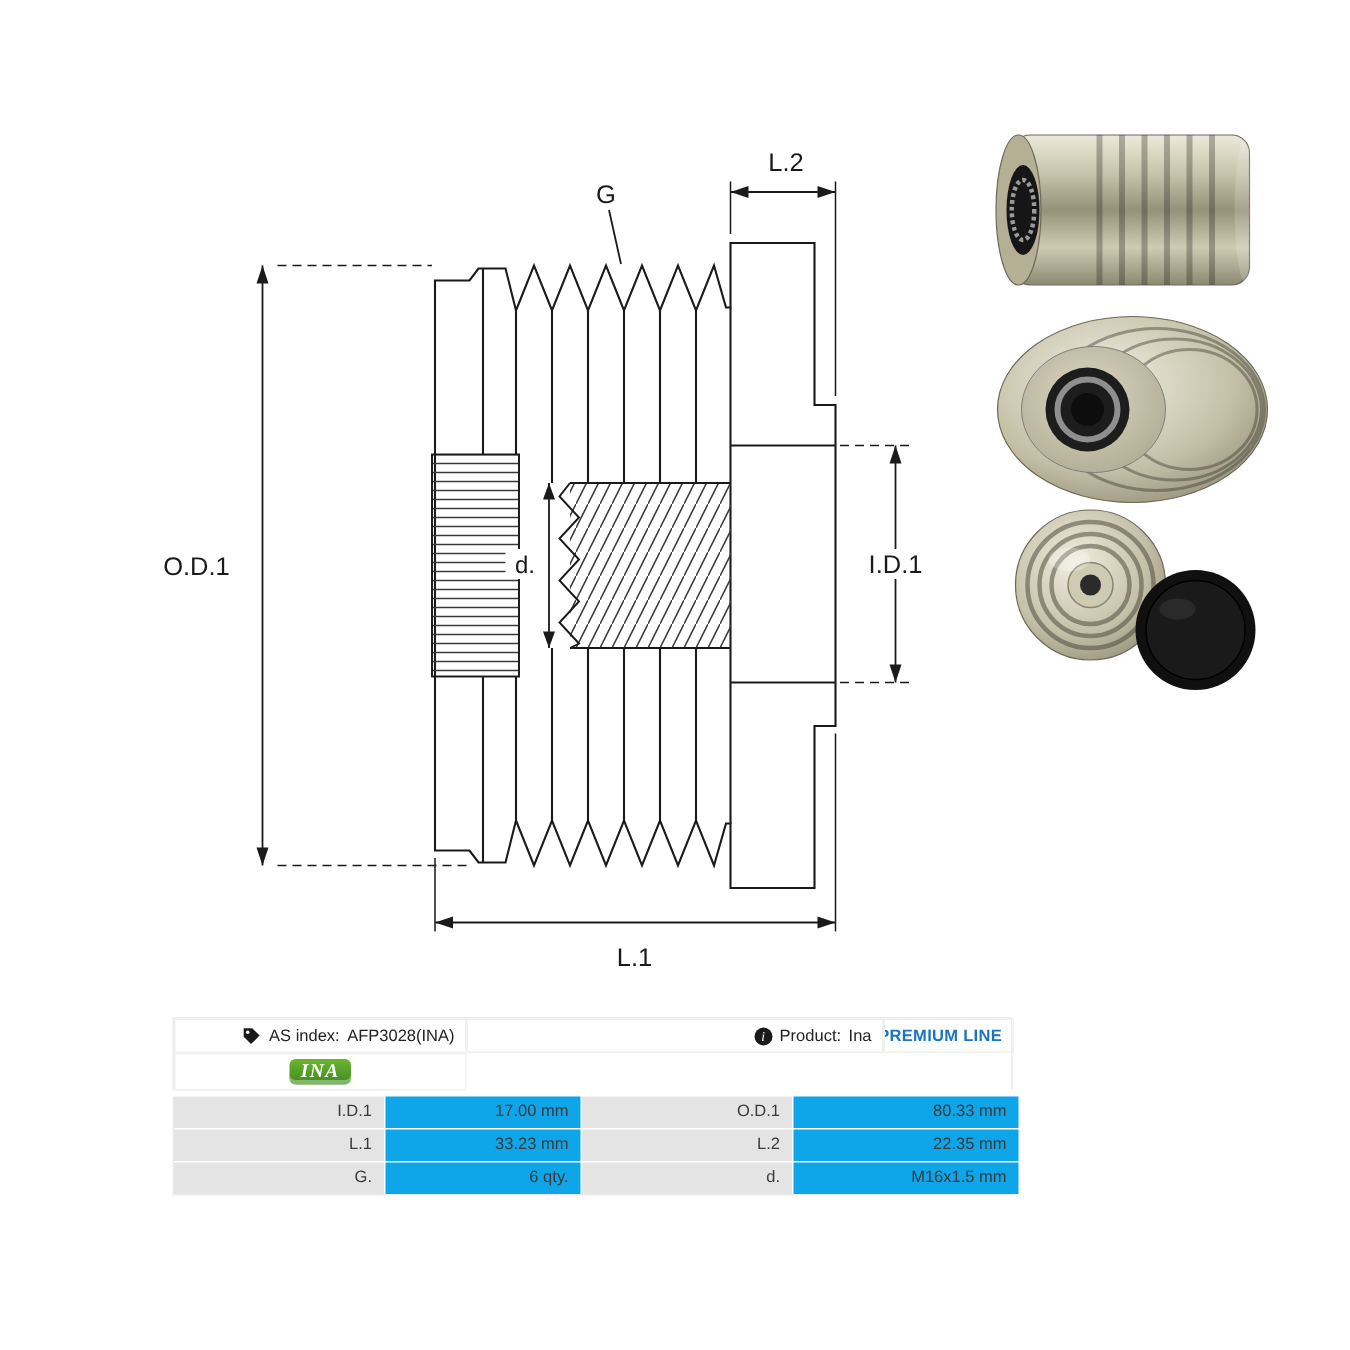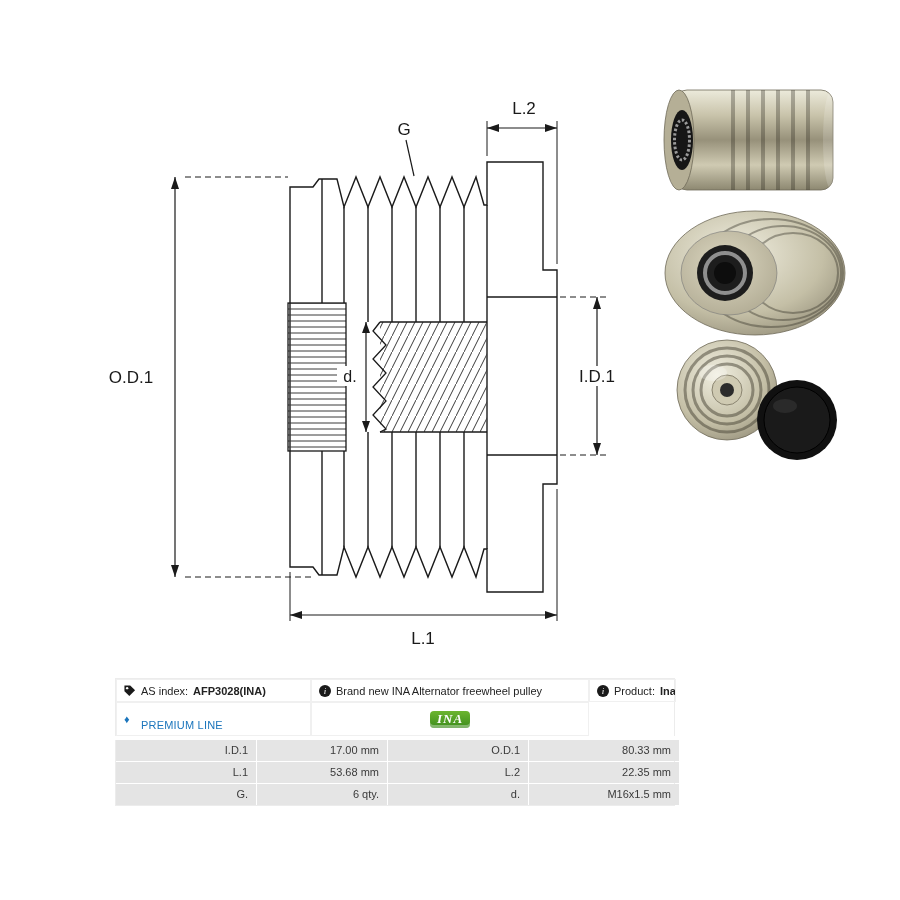--- a/index.html
+++ b/index.html
@@ -14,52 +14,52 @@
 
   .info-section{position:absolute;left:115px;top:678px;width:560px;}
 
   .meta-grid{
     display:grid;grid-template-columns:195px 278px 87px;
     border:1px solid #ececec;border-bottom:none;
   }
   .meta-cell{
     border:1px solid #f0f0f0;padding:3px 7px;font-size:11px;line-height:14px;
     display:flex;align-items:center;gap:5px;color:#222;min-height:15px;
-    white-space:nowrap;overflow:hidden;
-  }
-  .meta-cell b{font-weight:bold;}
+    white-space:nowrap;overflow:hidden;justify-content:flex-end;
+  }
+  .meta-cell b{font-weight:normal;}
   .info-icon{
     display:inline-block;width:12px;height:12px;border-radius:50%;
     background:#1a1a1a;color:#fff;font-size:9px;line-height:12px;
     text-align:center;font-style:italic;flex:0 0 12px;
     font-family:"Liberation Serif",serif;
   }
   .info-icon::before{content:"i";}
   .gem-icon{color:#1b75bc;font-size:11px;flex:0 0 12px;}
   .gem-icon::before{content:"\2666";}
-  .premium span.premium-text{color:#1b75bc;font-weight:normal;letter-spacing:.2px;margin-top:12px;}
+  .premium span.premium-text{color:#1b75bc;font-weight:bold;letter-spacing:.2px;}
   .logo-cell{justify-content:center;}
   .ina-logo{
     display:inline-block;background:linear-gradient(#6cb52f,#3c8c1d);
     color:#fff;font-style:italic;font-weight:bold;font-size:13px;
     padding:1px 7px 2px 7px;border-radius:4px;letter-spacing:1px;
     box-shadow:inset 0 -3px 0 rgba(255,255,255,.35);
     font-family:"Liberation Serif",serif;
   }
 
   .spec-grid{
     display:grid;grid-template-columns:140px 130px 140px 150px;
     grid-auto-rows:21px;gap:1px;background:#fff;
     border:1px solid #ececec;border-top:none;margin-top:4px;
   }
   .spec-cell{
     font-size:11px;line-height:21px;text-align:right;padding-right:8px;color:#3a3a3a;
   }
   .spec-label{background:#e4e4e4;}
-  .spec-value{background:#e5e5e5;}
+  .spec-value{background:#0ea5e9;}
 </style>
 </head>
 <body>
 
 <svg class="drawing-svg" width="680" height="670" viewBox="0 0 680 670">
   <defs>
     <pattern id="hatchD" width="8" height="16" patternUnits="userSpaceOnUse">
       <line x1="0" y1="16" x2="8" y2="0" stroke="#3a3a3a" stroke-width="1"></line>
     </pattern>
     <pattern id="hatchH" width="12" height="6" patternUnits="userSpaceOnUse">
@@ -204,45 +204,41 @@
     <div class="meta-cell">
       <svg width="12" height="12" viewBox="0 0 13 13">
         <path d="M0.5 0.5 h6.2 l5.3 5.3 -6.2 6.2 -5.3 -5.3 z" fill="#1a1a1a"></path>
         <circle cx="3.4" cy="3.4" r="1.3" fill="#fff"></circle>
       </svg>
       <span>AS index:</span>
       <b>AFP3028(INA)</b>
     </div>
     <div class="meta-cell">
       <span class="info-icon"></span>
-      <span>Brand new INA Alternator freewheel pulley</span>
-    </div>
-    <div class="meta-cell">
-      <span class="info-icon"></span>
       <span>Product:</span>
       <b>Ina</b>
     </div>
 
     <div class="meta-cell premium">
       <span class="gem-icon"></span>
       <span class="premium-text">PREMIUM LINE</span>
     </div>
     <div class="meta-cell logo-cell">
       <span class="ina-logo">INA</span>
     </div>
   </div>
 
   <div class="spec-grid">
     <div class="spec-cell spec-label">I.D.1</div>
     <div class="spec-cell spec-value">17.00 mm</div>
     <div class="spec-cell spec-label">O.D.1</div>
     <div class="spec-cell spec-value">80.33 mm</div>
 
     <div class="spec-cell spec-label">L.1</div>
-    <div class="spec-cell spec-value">53.68 mm</div>
+    <div class="spec-cell spec-value">33.23 mm</div>
     <div class="spec-cell spec-label">L.2</div>
     <div class="spec-cell spec-value">22.35 mm</div>
 
     <div class="spec-cell spec-label">G.</div>
     <div class="spec-cell spec-value">6 qty.</div>
     <div class="spec-cell spec-label">d.</div>
     <div class="spec-cell spec-value">M16x1.5 mm</div>
   </div>
 </div>
 

